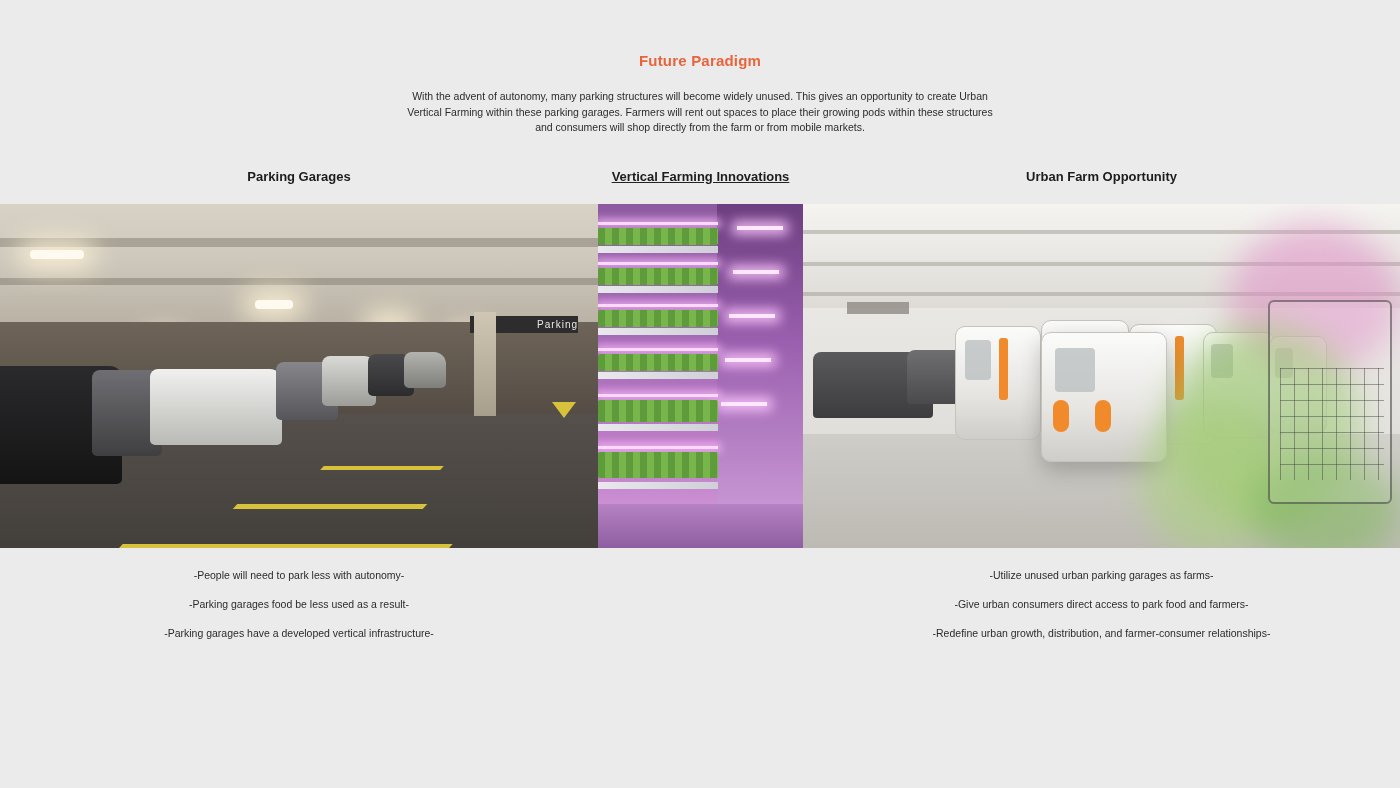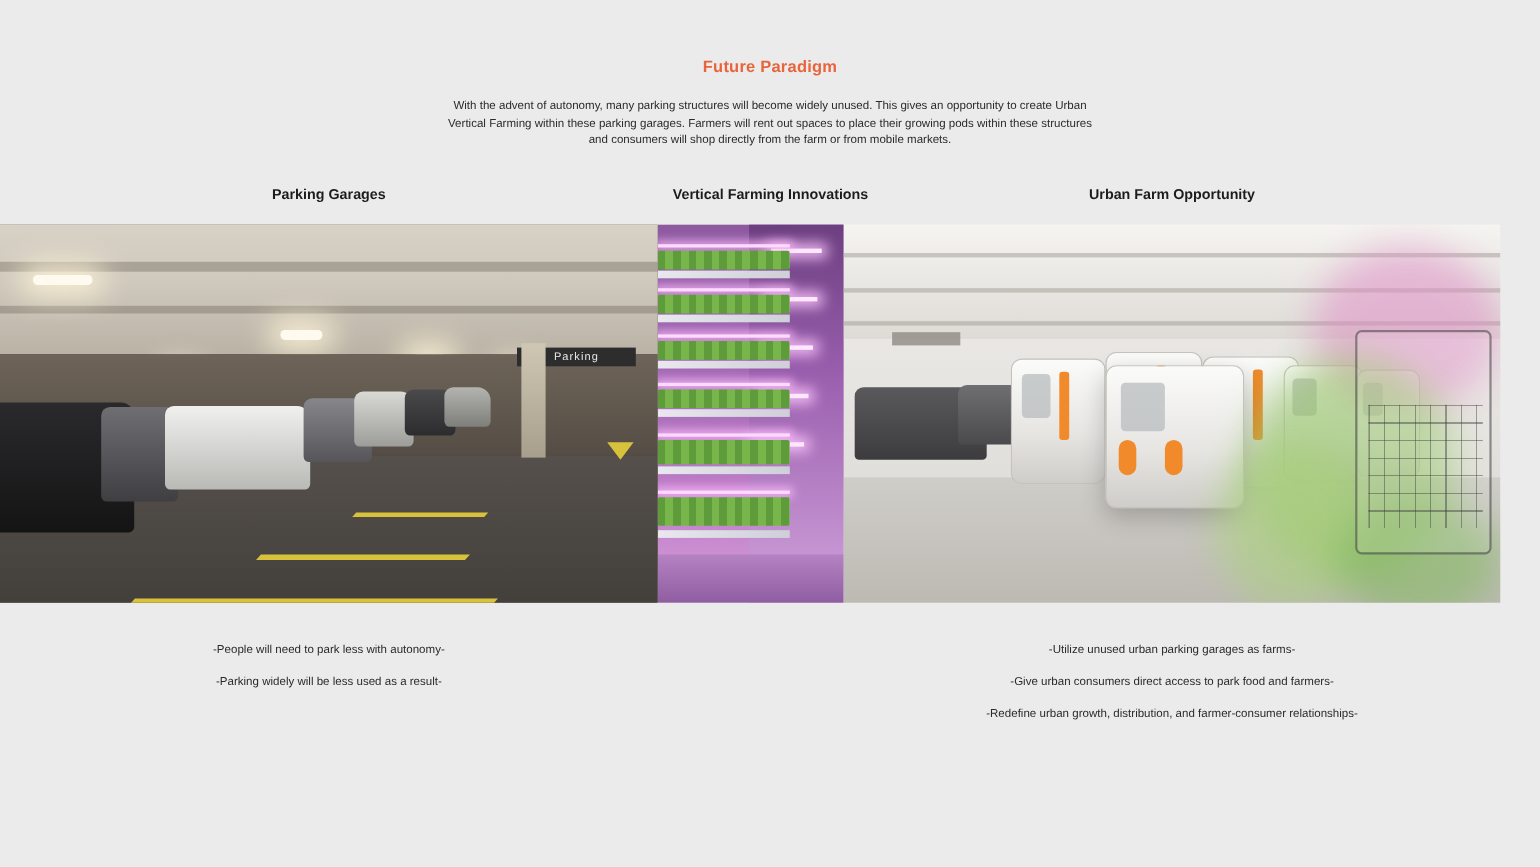--- a/index.html
+++ b/index.html
@@ -39,37 +39,37 @@
   }
   .columns {
     display: flex;
     width: 1400px;
     margin-top: 34px;
   }
   .col {
     box-sizing: border-box;
   }
   .col-1 { width: 598px; }
-  .col-2 { width: 169px; }
+  .col-2 { width: 205px; text-decoration: underline; }
   .col-3 { width: 597px; }
   .col-head {
     text-align: center;
     font-size: 13px;
     font-weight: bold;
     color: #1c1c1c;
     line-height: 1;
     padding-bottom: 21px;
   }
   .imgbox {
     position: relative;
     height: 344px;
     overflow: hidden;
   }
   .caption {
-    padding-top: 36px;
+    padding-top: 20px;
     text-align: center;
   }
   .caption p {
     margin: 0 0 14px 0;
     font-size: 10.5px;
     line-height: 15px;
     color: #2b2b2b;
   }
 
   
@@ -109,21 +109,21 @@
     position: absolute;
     border-radius: 8px 12px 5px 5px;
   }
   .g-sign {
     position: absolute; right: 20px; top: 112px;
     width: 108px; height: 17px;
     background: #2d2d2d;
     color: #e9e9e9;
     font-size: 10px;
     line-height: 17px;
-    text-align: center;
+    text-align: right;
     letter-spacing: 1px;
   }
   .g-arrow {
     position: absolute;
     width: 0; height: 0;
     border-left: 12px solid transparent;
     border-right: 12px solid transparent;
     border-top: 16px solid #d8c23c;
   }
 
@@ -266,21 +266,22 @@
           <div style="position:absolute; left:474px; top:108px; width:22px; height:104px; background:linear-gradient(to bottom,#cfc7b4,#a79f8c);"></div>
 
           <div class="g-line" style="left:120px; top:340px; width:330px; height:6px; transform:skewX(-42deg);"></div>
           <div class="g-line" style="left:235px; top:300px; width:190px; height:5px; transform:skewX(-42deg);"></div>
           <div class="g-line" style="left:322px; top:262px; width:120px; height:4px; transform:skewX(-42deg);"></div>
           <div class="g-arrow" style="left:552px; top:198px;"></div>
         </div>
       </div>
       <div class="caption">
         <p>-People will need to park less with autonomy-</p>
-        <p>-Parking widely will be less used as a result-</p>
+        <p>-Parking garages food be less used as a result-</p>
+        <p>-Parking garages have a developed vertical infrastructure-</p>
       </div>
     </div>
 
     <div class="col col-2">
       <div class="col-head" style="position:relative; left:0; width:205px; white-space:nowrap;">Vertical Farming Innovations</div>
       <div class="imgbox">
         <div class="farm">
           <div class="f-corridor"></div>
           <div class="f-corr-light" style="right:20px; top:22px;"></div>
           <div class="f-corr-light" style="right:24px; top:66px;"></div>

